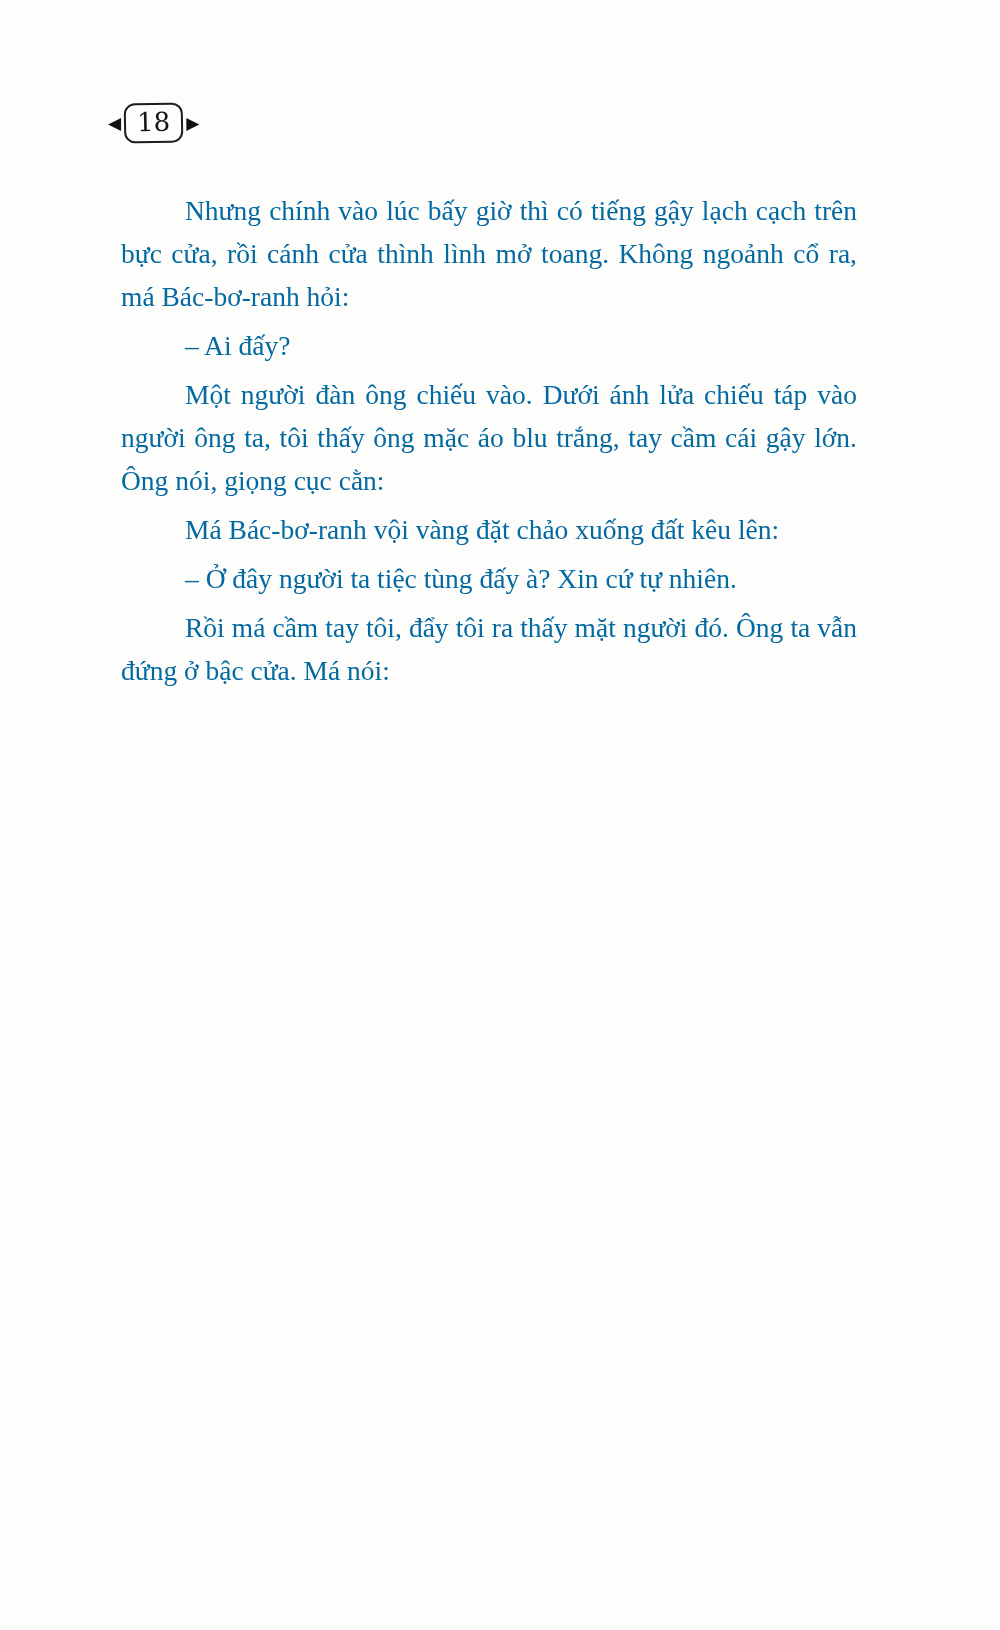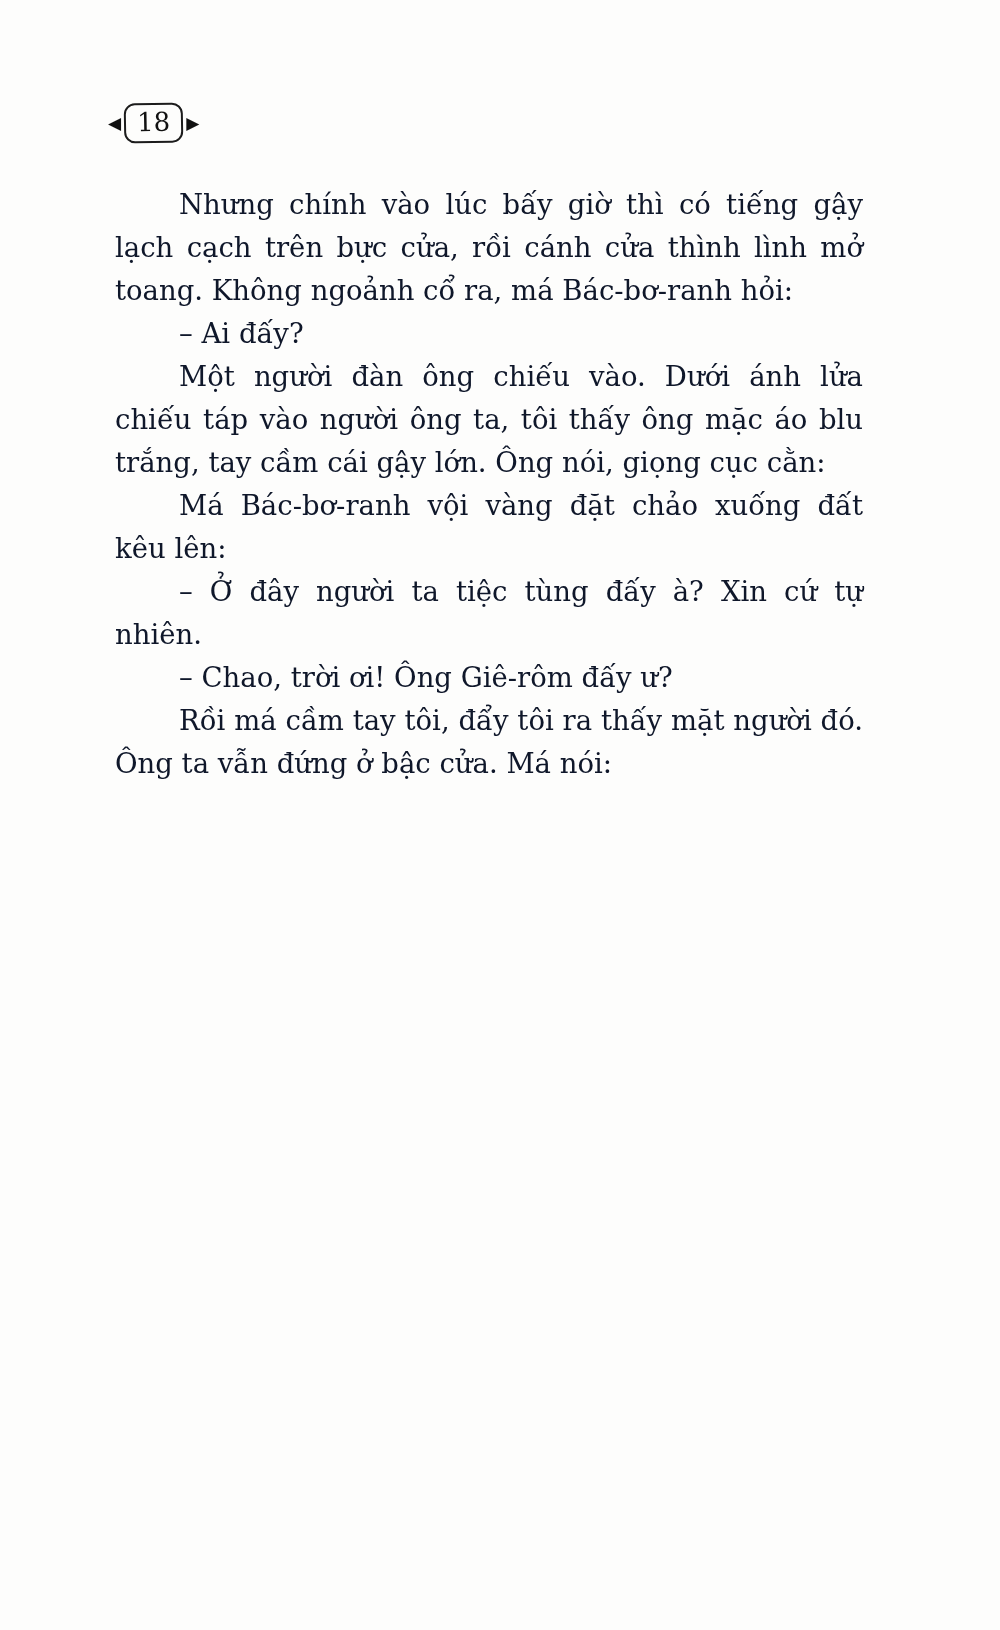--- a/index.html
+++ b/index.html
@@ -67,26 +67,27 @@
     color: #222;
   }
   
   .body-text {
     position: absolute;
     top: 183px;
     left: 115px;
     width: 748px;
   }
   .body-text p {
-    margin: 0;
+    margin: 6px;
     font-size: 27.5px;
     line-height: 43px;
     text-indent: 64px;
     text-align: justify;
-    color: #0f172a;
+    color: #0369a1;
+    font-family: Liberation Serif, serif;
   }
 </style>
 </head>
 <body>
 
 <div class="page">
 
   <div class="header">
     <div class="pagenum-group">
       <span class="arrow">◀</span>
@@ -94,17 +95,16 @@
       <span class="arrow">▶</span>
     </div>
   </div>
 
   <div class="body-text">
     <p>Nhưng chính vào lúc bấy giờ thì có tiếng gậy lạch cạch trên bực cửa, rồi cánh cửa thình lình mở toang. Không ngoảnh cổ ra, má Bác-bơ-ranh hỏi:</p>
     <p>– Ai đấy?</p>
     <p>Một người đàn ông chiếu vào. Dưới ánh lửa chiếu táp vào người ông ta, tôi thấy ông mặc áo blu trắng, tay cầm cái gậy lớn. Ông nói, giọng cục cằn:</p>
     <p>Má Bác-bơ-ranh vội vàng đặt chảo xuống đất kêu lên:</p>
     <p>– Ở đây người ta tiệc tùng đấy à? Xin cứ tự nhiên.</p>
-    <p>– Chao, trời ơi! Ông Giê-rôm đấy ư?</p>
     <p>Rồi má cầm tay tôi, đẩy tôi ra thấy mặt người đó. Ông ta vẫn đứng ở bậc cửa. Má nói:</p>
   </div>
 
 </div>
 
 </body></html>

